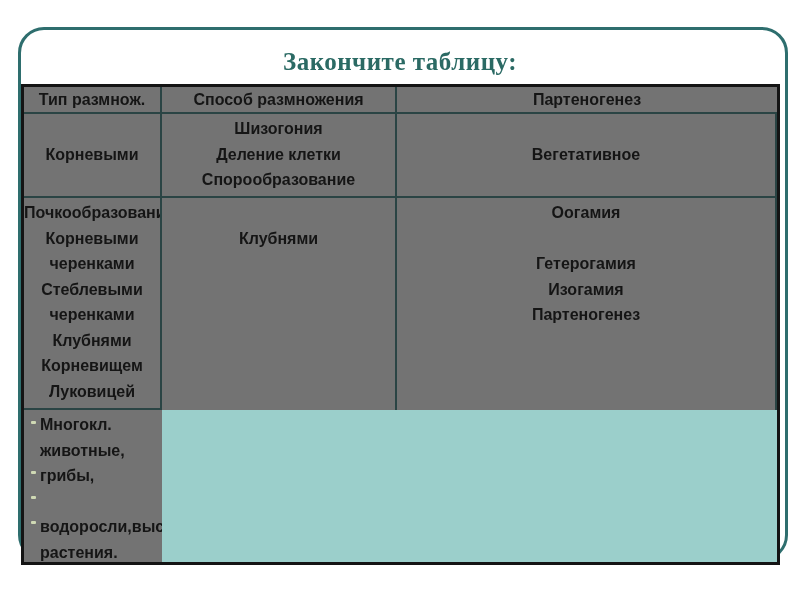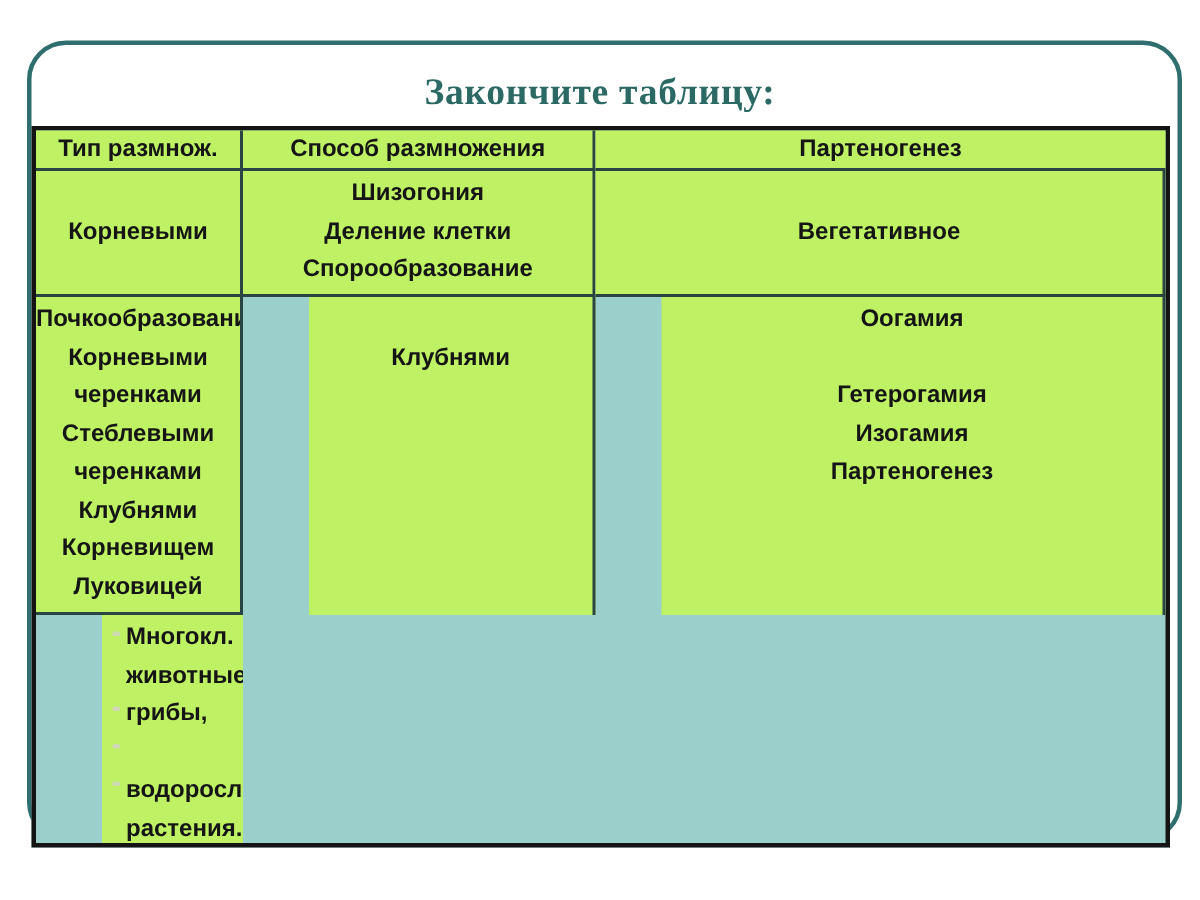--- a/index.html
+++ b/index.html
@@ -32,32 +32,32 @@
     left: 21px; top: 84px;
     width: 759px; height: 481px;
     border: 3px solid #141414;
     display: grid;
     grid-template-columns: 138px 235px 1fr;
     grid-template-rows: 27px 84px 212px 1fr;
     background: #9bcfcb;
   }
 
   .cell {
-    background: #bef264;
+    background: #737373;
     border-right: 2px solid #2a4444;
     border-bottom: 2px solid #2a4444;
     position: relative;
     color: #151515;
     font-weight: bold;
     font-size: 16px;
     line-height: 25.5px;
     overflow: hidden;
   }
   .cell.last-col { border-right: none; }
-  .cell.last-row { border-bottom: none; margin-left: 44px; }
+  .cell.last-row { border-bottom: none; }
 
   .head-cell {
     display: flex;
     align-items: center;
     justify-content: center;
     font-size: 16px;
   }
 
   .lines {
     white-space: pre-wrap;

